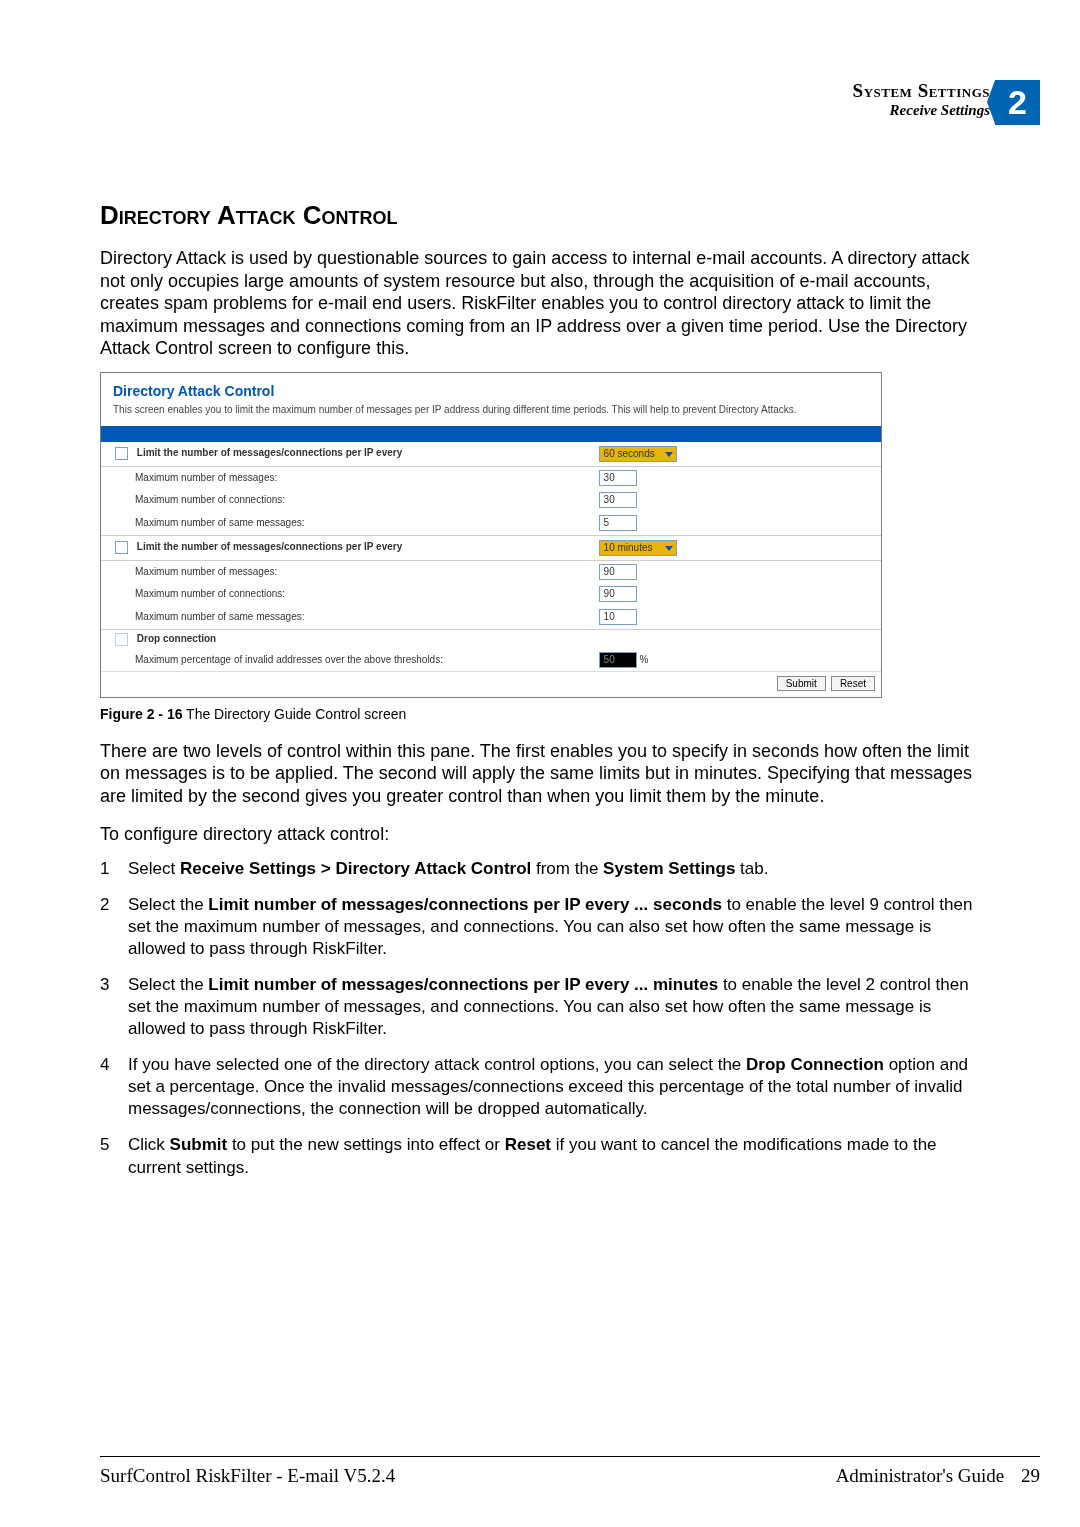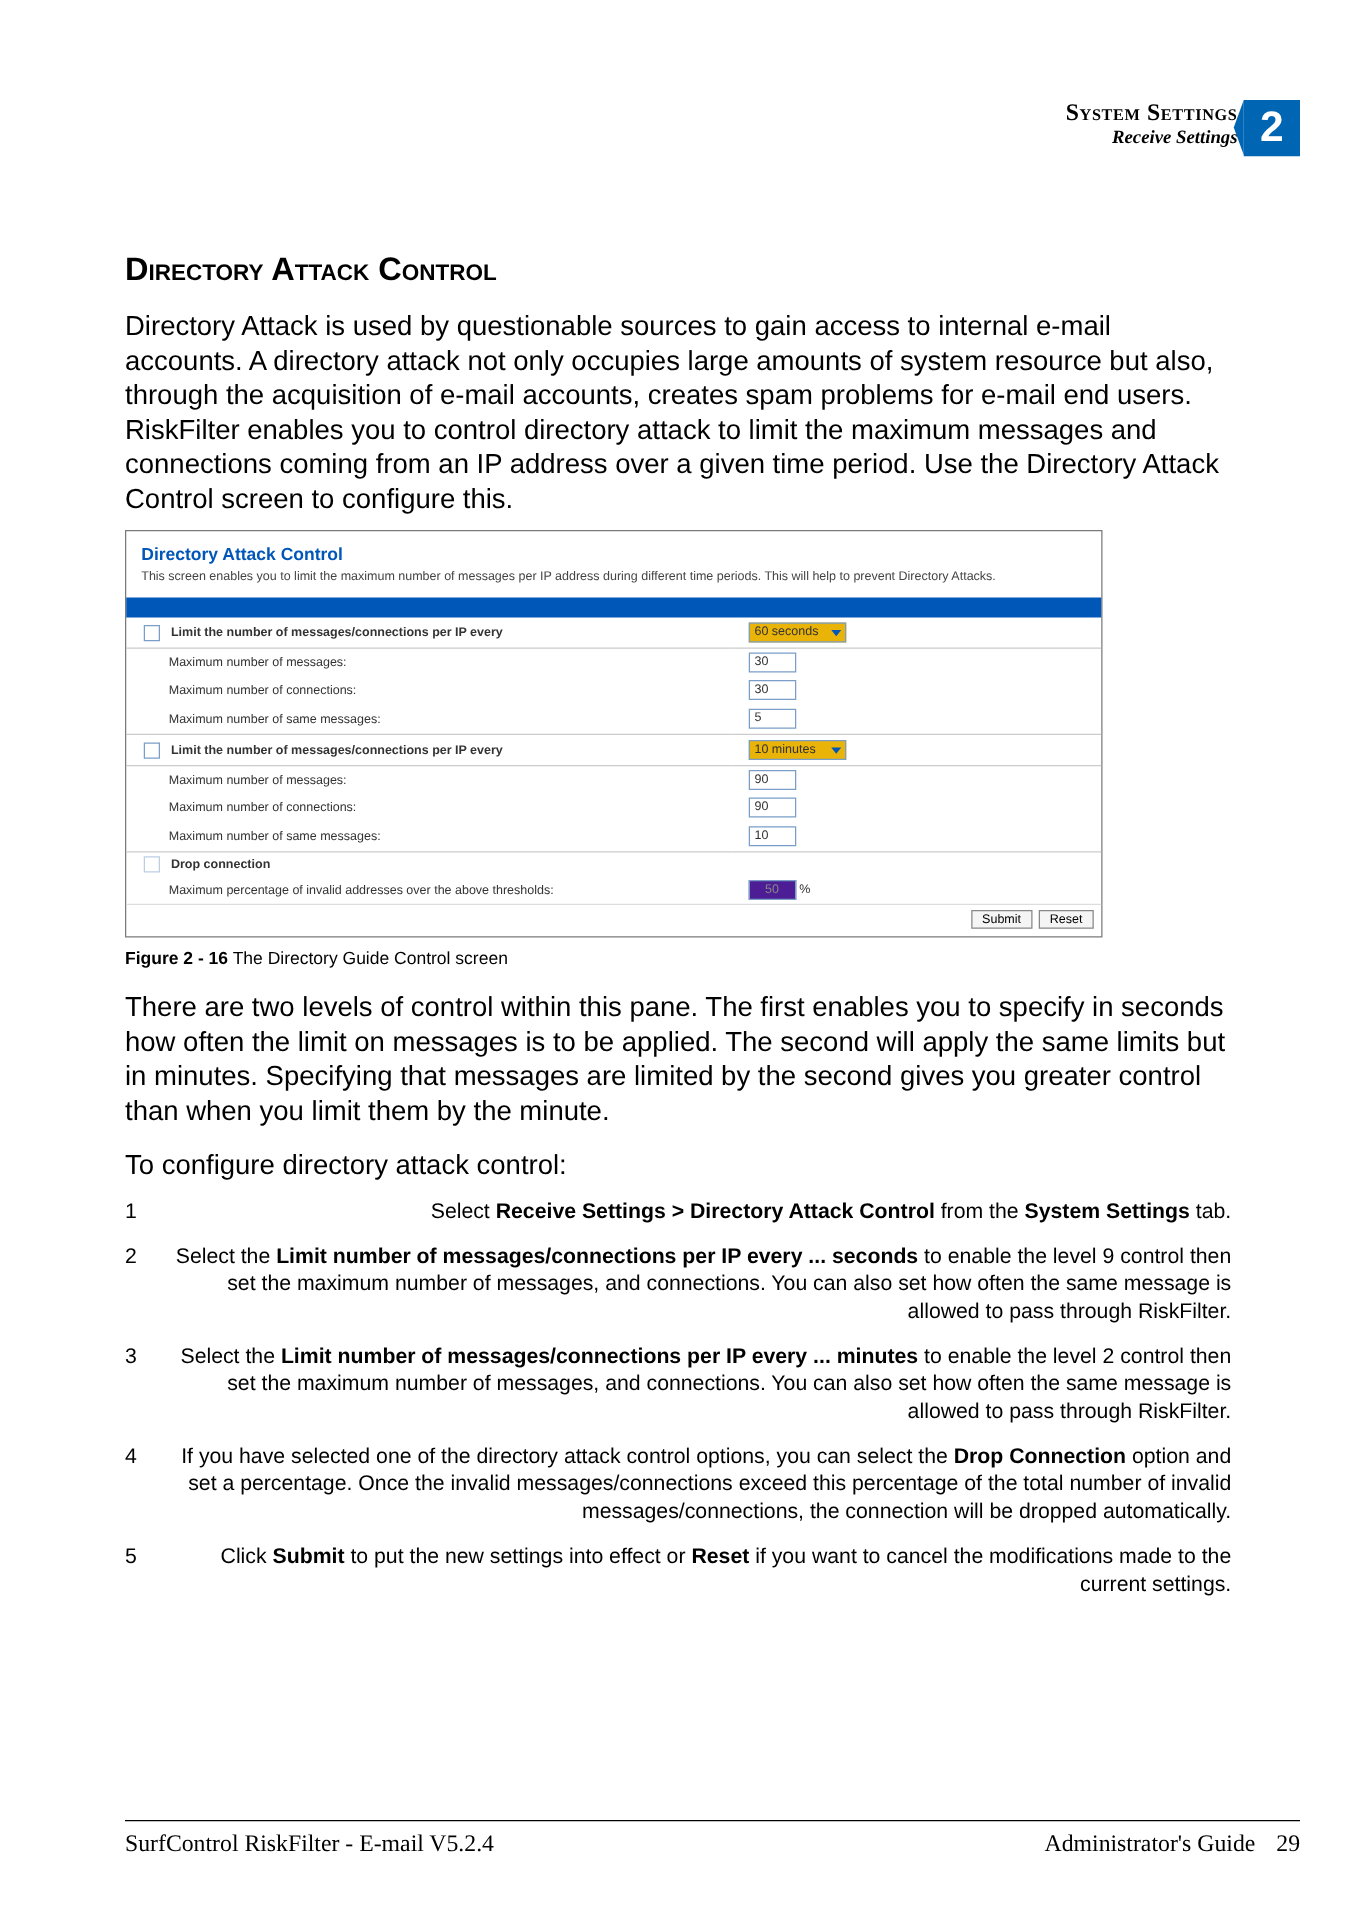--- a/index.html
+++ b/index.html
@@ -66,21 +66,21 @@
     width: 885px;
   }
   h2.section {
     font-family: Arial, sans-serif;
     font-variant: small-caps;
     font-weight: bold;
     font-size: 26px;
     margin: 0 0 6px 0;
   }
   p.body {
-    font-size: 22px;
+    font-size: 18px;
     line-height: 1.25;
     margin: 16px 0 12px 0;
   }
   
   .panel {
     border: 1px solid #7a7a7a;
     width: 780px;
     margin: 12px 0 8px 0;
     font-size: 11px;
     background: #fff;
@@ -144,21 +144,21 @@
   }
   .txtin {
     display:inline-block;
     border:1px solid #7a9ec7;
     background:#fff;
     padding:0 4px;
     font-size:10px;
     min-width:28px;
     line-height:14px;
   }
-  .txtin.dis { background:#4c1d95; color:#888;text-align:center;}
+  .txtin.dis { background:#000000; color:#888;}
   .panel .btnrow {
     text-align:right;
     padding:4px 6px 6px 6px;
     border-top:1px solid #ddd;
   }
   .btn {
     display:inline-block;
     border:1px solid #888;
     background:#f5f5f5;
     font-size:10px;
@@ -168,21 +168,20 @@
   .caption {
     font-size: 14px;
     margin: 6px 0 18px 0;
   }
   .caption b { font-weight: bold; }
   ol.steps {
     margin:0 0 0 0;
     padding:0;
     list-style:none;
     counter-reset: step;
-    text-align: right;
   }
   ol.steps > li {
     counter-increment: step;
     font-size:17px;
     line-height:1.3;
     padding: 0 0 14px 28px;
     position:relative;
   }
   ol.steps > li::before{
     content: counter(step);

